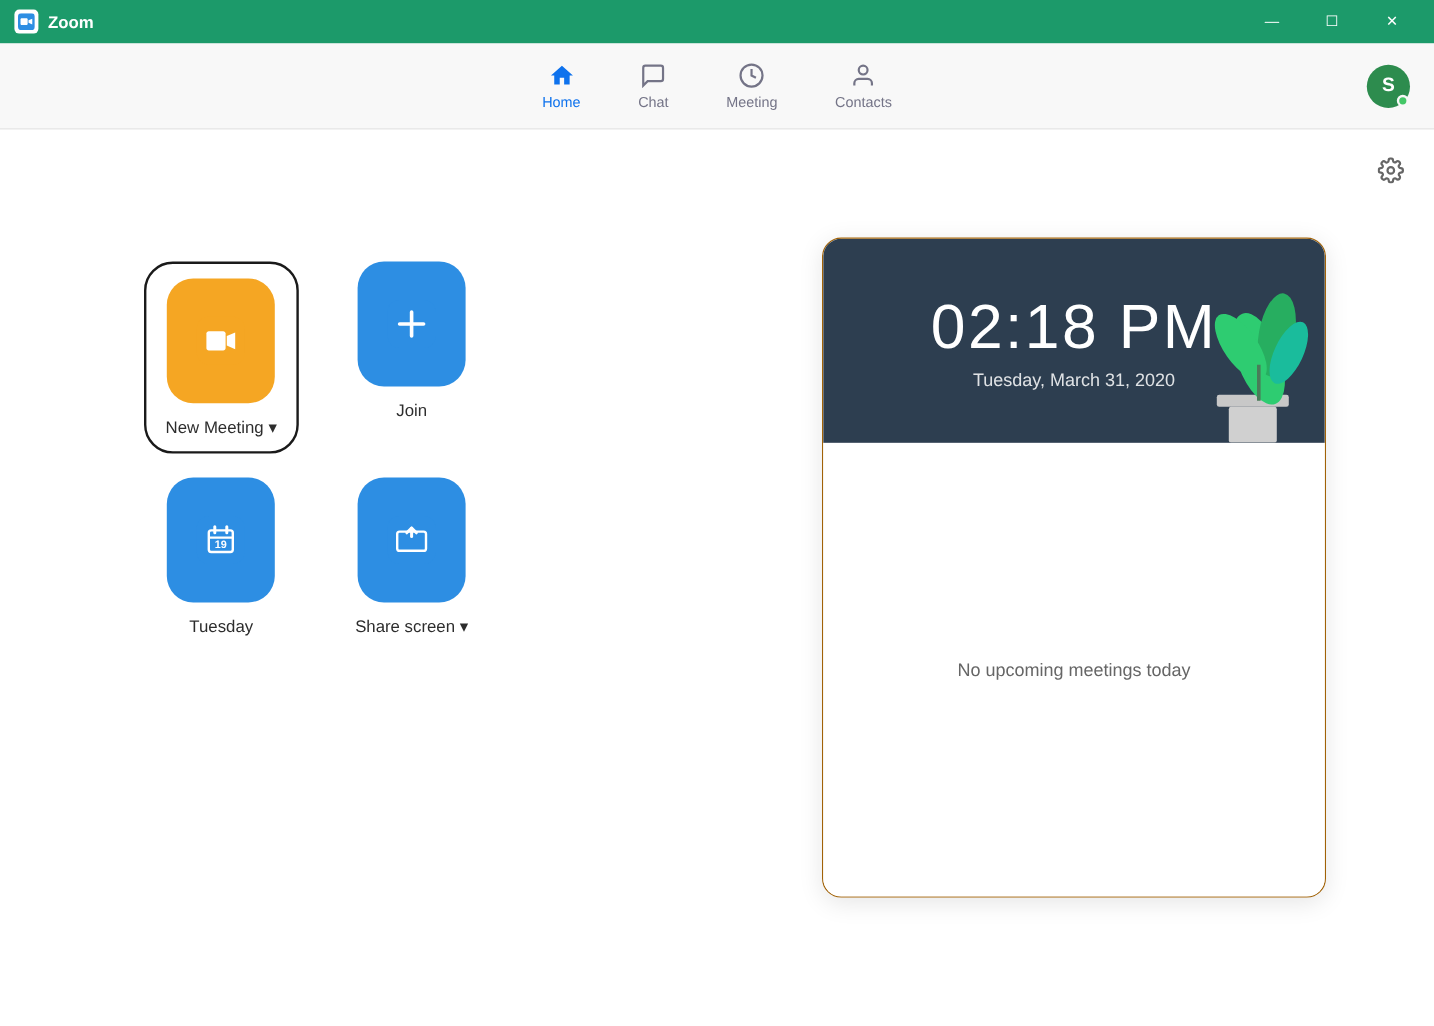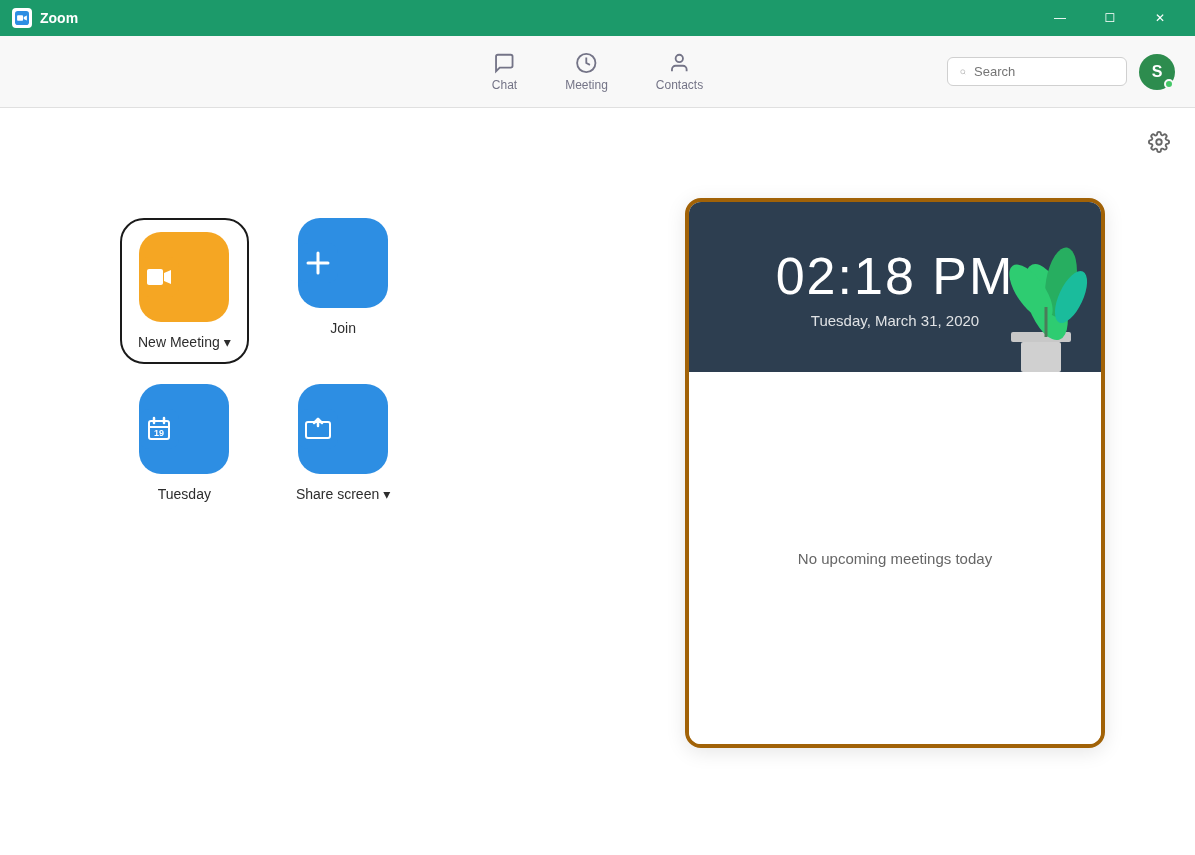--- a/index.html
+++ b/index.html
@@ -189,26 +189,27 @@
     .action-item {
       display: flex;
       flex-direction: column;
       align-items: center;
       gap: 12px;
       cursor: pointer;
     }
 
     .action-btn {
       width: 90px;
-      height: 90px;
+      height: 104px;
       border-radius: 22px;
       border: none;
       cursor: pointer;
       display: flex;
       align-items: center;
+      justify-content: center;
     }
 
     .action-btn.orange { background: #f5a623; }
     .action-btn.blue { background: #2d8ee3; }
 
     .action-label {
       font-size: 14px;
       color: #2d2d2d;
       display: flex;
       align-items: center;
@@ -225,21 +226,21 @@
     
     #calendar-panel {
       position: absolute;
       top: 90px;
       right: 90px;
       width: 420px;
       height: 550px;
       border-radius: 16px;
       overflow: hidden;
       box-shadow: 0 4px 20px rgba(0,0,0,0.1);
-      border: 4px solid #a16207;
+      border: 1px solid #a16207;
       display: flex;
       flex-direction: column;
     }
 
     #calendar-header {
       height: 170px;
       background: #2d3e50;
       position: relative;
       display: flex;
       flex-direction: column;
@@ -301,20 +302,26 @@
   <div id="titlebar-controls">
     <button class="win-btn">—</button>
     <button class="win-btn">☐</button>
     <button class="win-btn close">✕</button>
   </div>
 </div>
 
 <div id="navbar">
   <div id="nav-tabs">
 
+    <button class="nav-tab active">
+      <svg viewBox="0 0 24 24" fill="currentColor">
+        <path d="M10 20v-6h4v6h5v-8h3L12 3 2 12h3v8z"></path>
+      </svg>
+      <span>Home</span>
+    </button>
 
     <button class="nav-tab">
       <svg viewBox="0 0 24 24" fill="none" stroke="currentColor" stroke-width="2">
         <path d="M21 15a2 2 0 01-2 2H7l-4 4V5a2 2 0 012-2h14a2 2 0 012 2z"></path>
       </svg>
       <span>Chat</span>
     </button>
 
     <button class="nav-tab">
       <svg viewBox="0 0 24 24" fill="none" stroke="currentColor" stroke-width="2">
@@ -326,27 +333,20 @@
 
     <button class="nav-tab">
       <svg viewBox="0 0 24 24" fill="none" stroke="currentColor" stroke-width="2">
         <path d="M20 21v-2a4 4 0 00-4-4H8a4 4 0 00-4 4v2"></path>
         <circle cx="12" cy="7" r="4"></circle>
       </svg>
       <span>Contacts</span>
     </button>
   </div>
   <div id="nav-right">
-    <div id="search-box">
-      <svg width="14" height="14" viewBox="0 0 24 24" fill="none" stroke="#aaa" stroke-width="2.5">
-        <circle cx="11" cy="11" r="8"></circle>
-        <line x1="21" y1="21" x2="16.65" y2="16.65"></line>
-      </svg>
-      <input type="text" placeholder="Search" style="">
-    </div>
     <div id="avatar">
       <span>S</span>
       <div id="avatar-dot"></div>
     </div>
   </div>
 </div>
 
 <div id="main">
 
   <div id="settings-gear">

